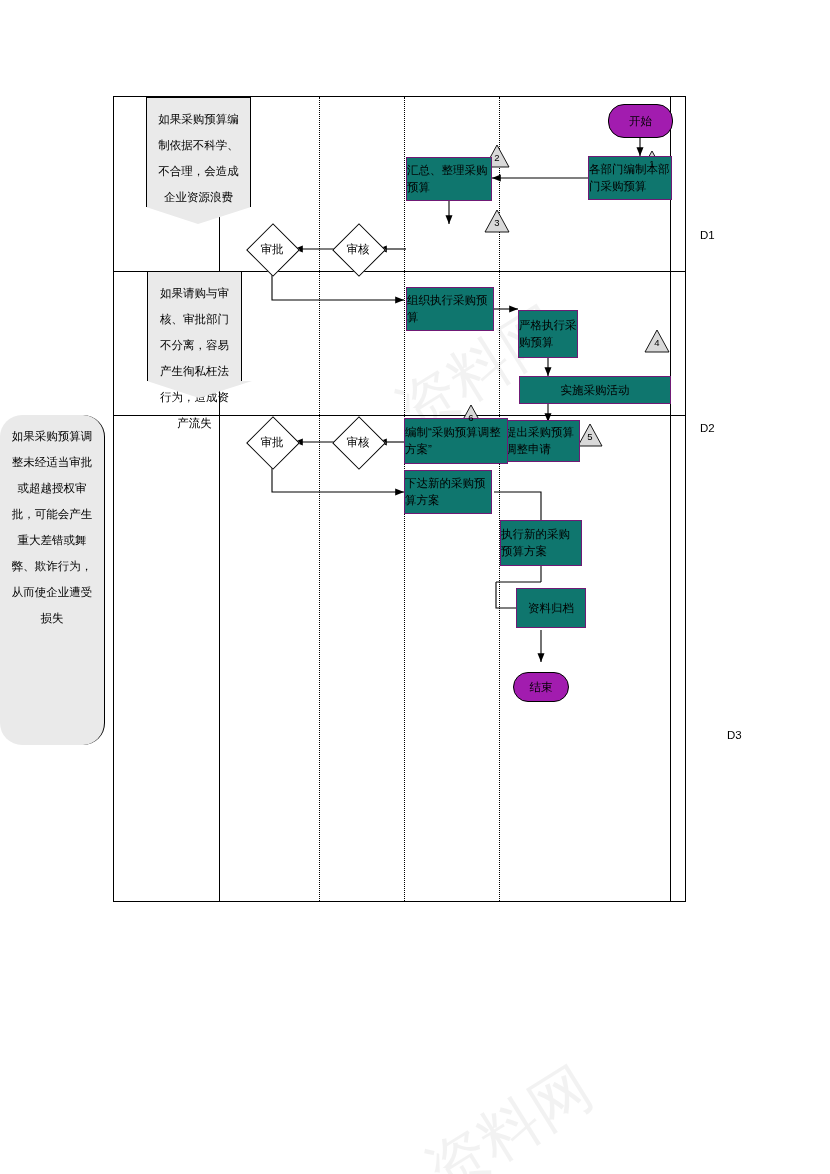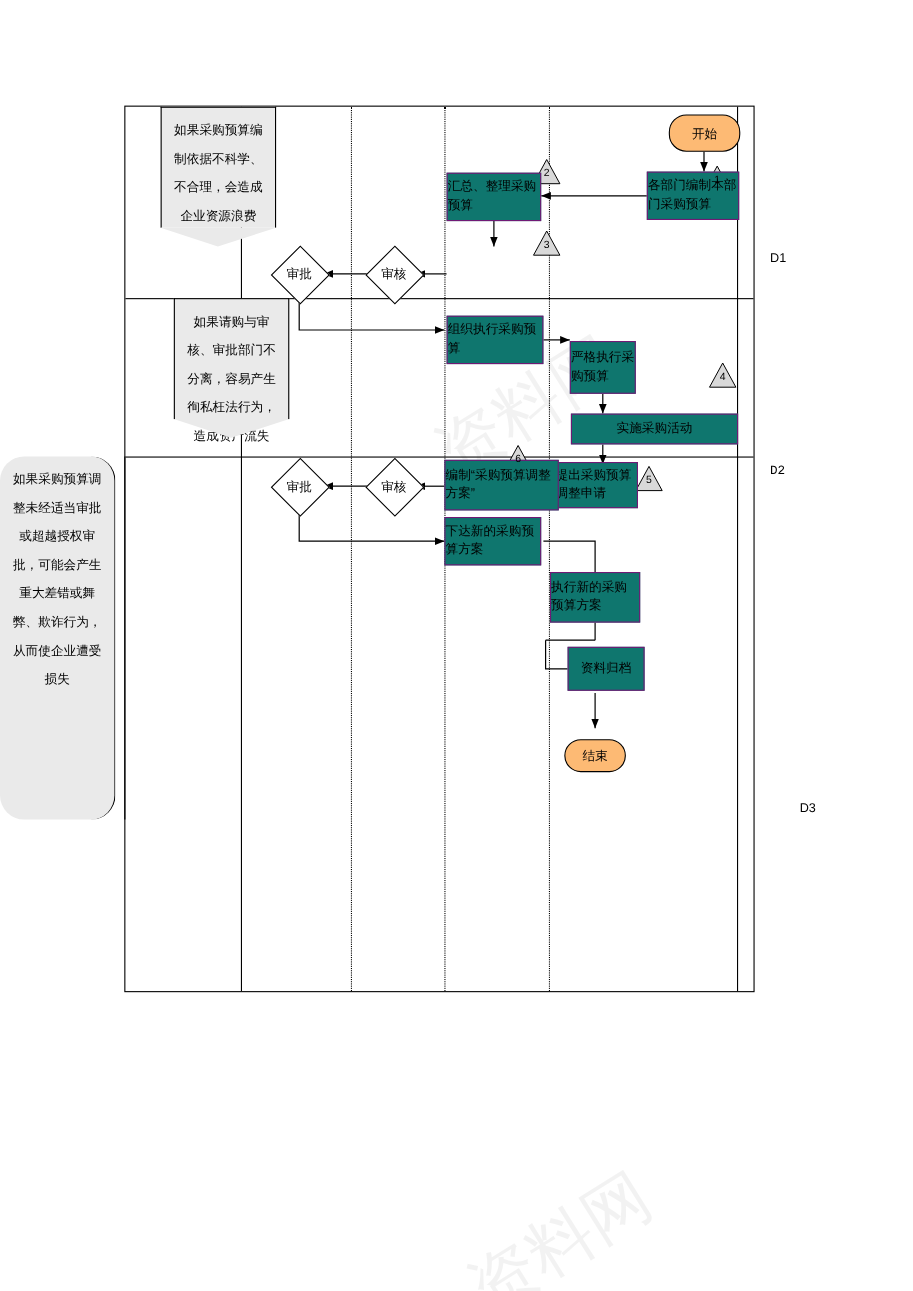--- a/index.html
+++ b/index.html
@@ -118,21 +118,21 @@
     text-align: left;
     color: #000;
     display: flex;
     align-items: center;
     justify-content: center;
     white-space: pre-line;
   }
   .terminator {
     position: absolute;
     border: 1px solid #000;
-    background: #fdba74;
+    background: #a21caf;
     border-radius: 16px;
     box-sizing: border-box;
     font-size: 11.5px;
     text-align: left;
     display: flex;
     align-items: center;
     justify-content: center;
   }
   .diamond {
     position: absolute;
@@ -213,30 +213,30 @@
     <div class="vline" style="left:105px;"></div>
     <div class="vdot" style="left:205px;"></div>
     <div class="vdot" style="left:290px;"></div>
     <div class="vdot" style="left:385px;"></div>
     <div class="vline" style="left:556px;"></div>
 
     <div class="hline" style="top:174px;"></div>
     <div class="hline" style="top:318px;"></div>
 
     <div class="dlab" style="left:566px; top:132px;">D1</div>
-    <div class="dlab" style="left:566px; top:325px;font-family:Liberation Mono, monospace;">D2</div>
+    <div class="dlab" style="left:566px; top:325px;">D2</div>
     <div class="dlab" style="left:566px; top:632px;margin-left:27px;">D3</div>
   </div>
 
   <div class="pent" style="left:114px; top:97px; width:105px;">
     <div class="pent-body" style="height:110px;">如果采购预算编制依据不科学、不合理，会造成企业资源浪费</div>
     <div class="pent-tip"></div>
   </div>
 
-  <div class="pent" style="left:126px; top:271px; width:105px;">
+  <div class="pent" style="left:115px; top:271px; width:95px;">
     <div class="pent-body" style="height:110px;">如果请购与审核、审批部门不分离，容易产生徇私枉法行为，造成资产流失</div>
     <div class="pent-tip"></div>
   </div>
 
   <div class="risk-cell risk-shade" style="top:415px; height:330px; border-right:1px solid #000; border-left:0;">
     <span>如果采购预算调整未经适当审批或超越授权审批，可能会产生重大差错或舞弊、欺诈行为，从而使企业遭受损失</span>
   </div>
   <div style="position:absolute; left:113px; top:415px; width:106px; height:330px; border-left:1px solid #000; box-sizing:border-box;"></div>
 
   <svg class="conn">

